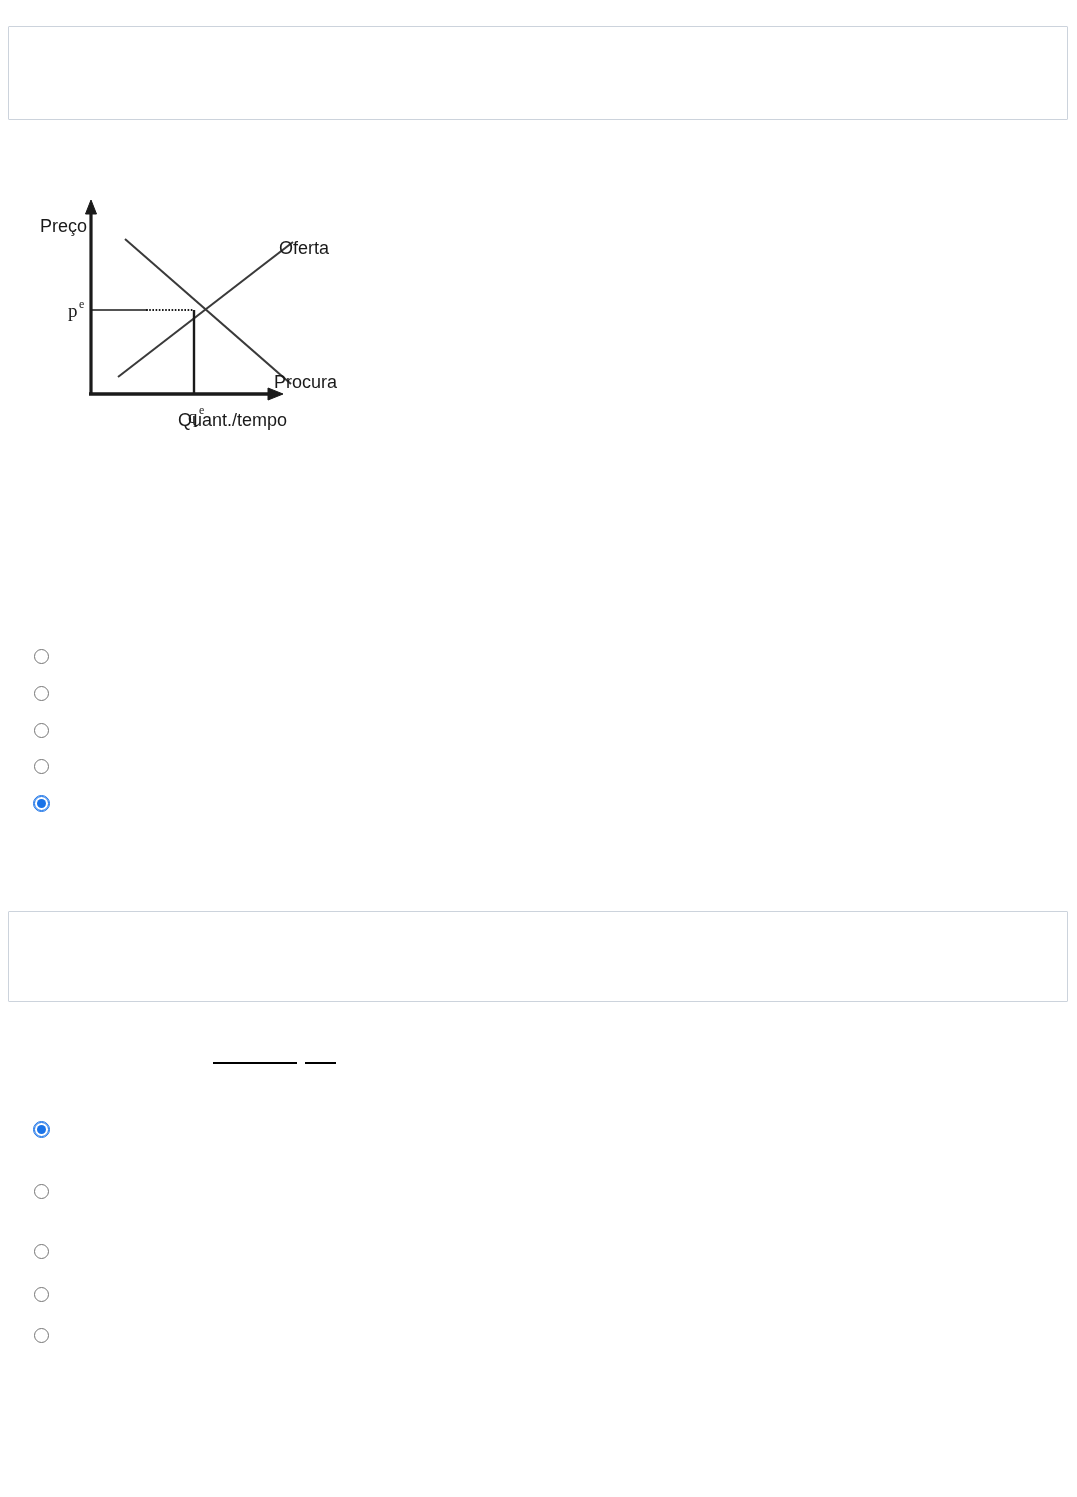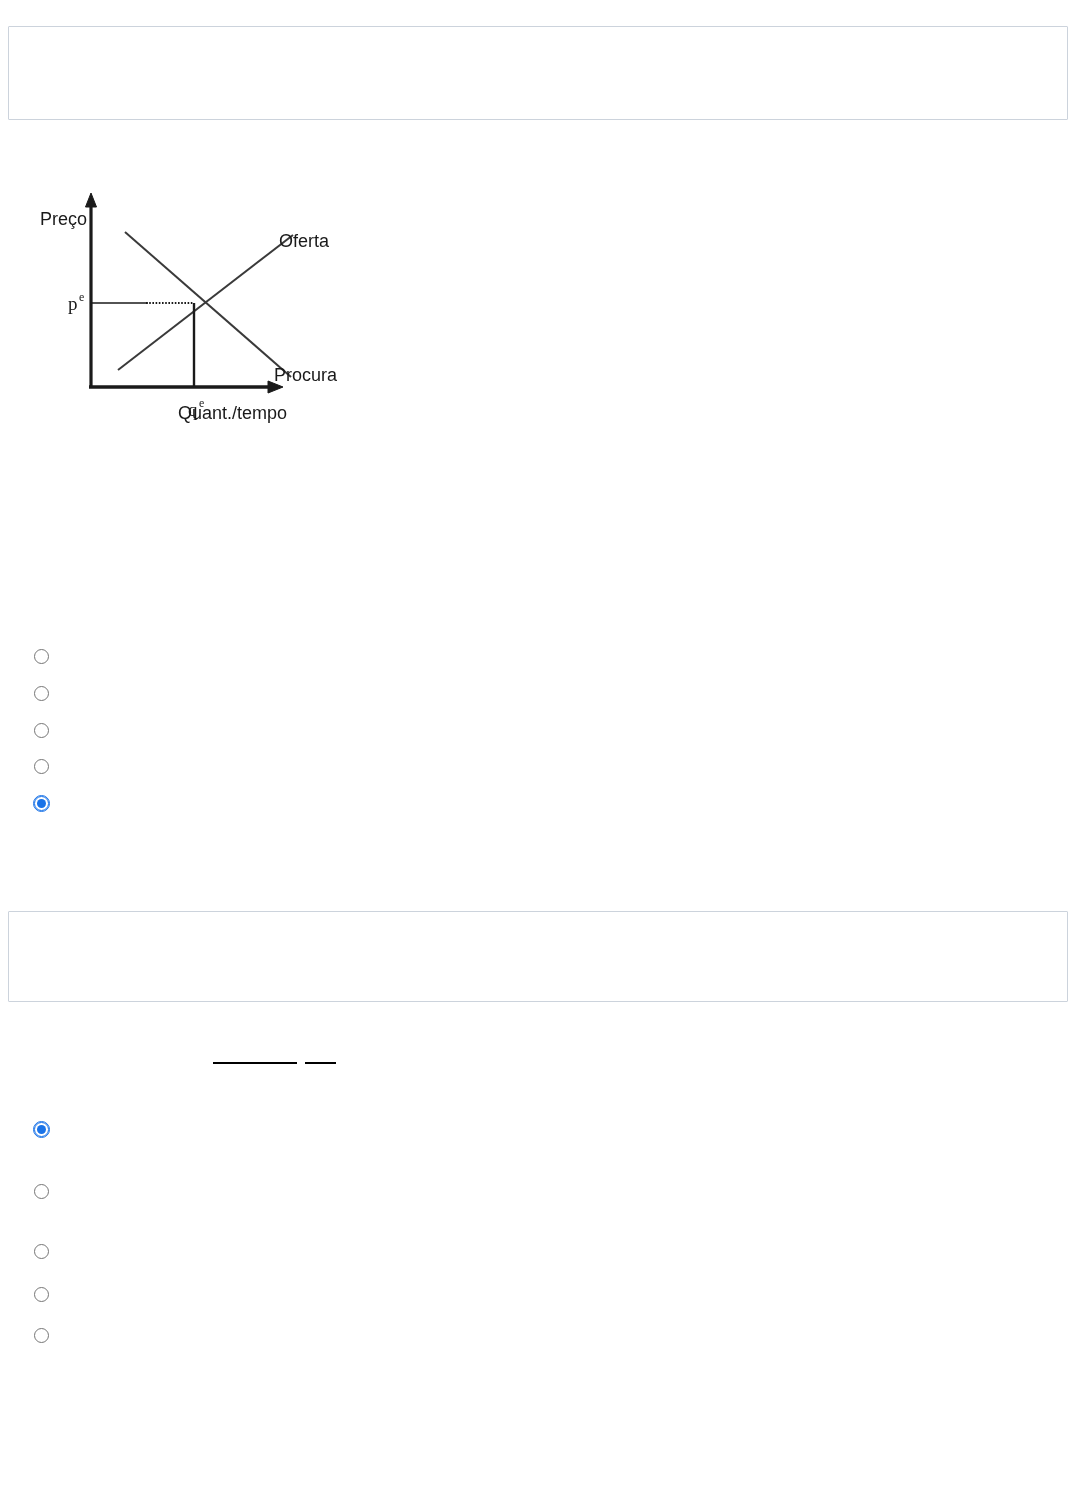--- a/index.html
+++ b/index.html
@@ -34,21 +34,21 @@
     line-height: 20px;
     padding: 10px 14px;
     color: #222222;
     white-space: pre-wrap;
   }
 
   
   #supply-demand-figure {
     position: absolute;
     left: 28px;
-    top: 187px;
+    top: 194px;
     width: 360px;
     height: 250px;
   }
   #supply-demand-figure svg { display: block; }
 
   
   .answer-group { position: absolute; left: 0; width: 1077px; }
   #answer-group-1 { top: 645px; }
   #answer-group-2 { top: 1118px; }
 

